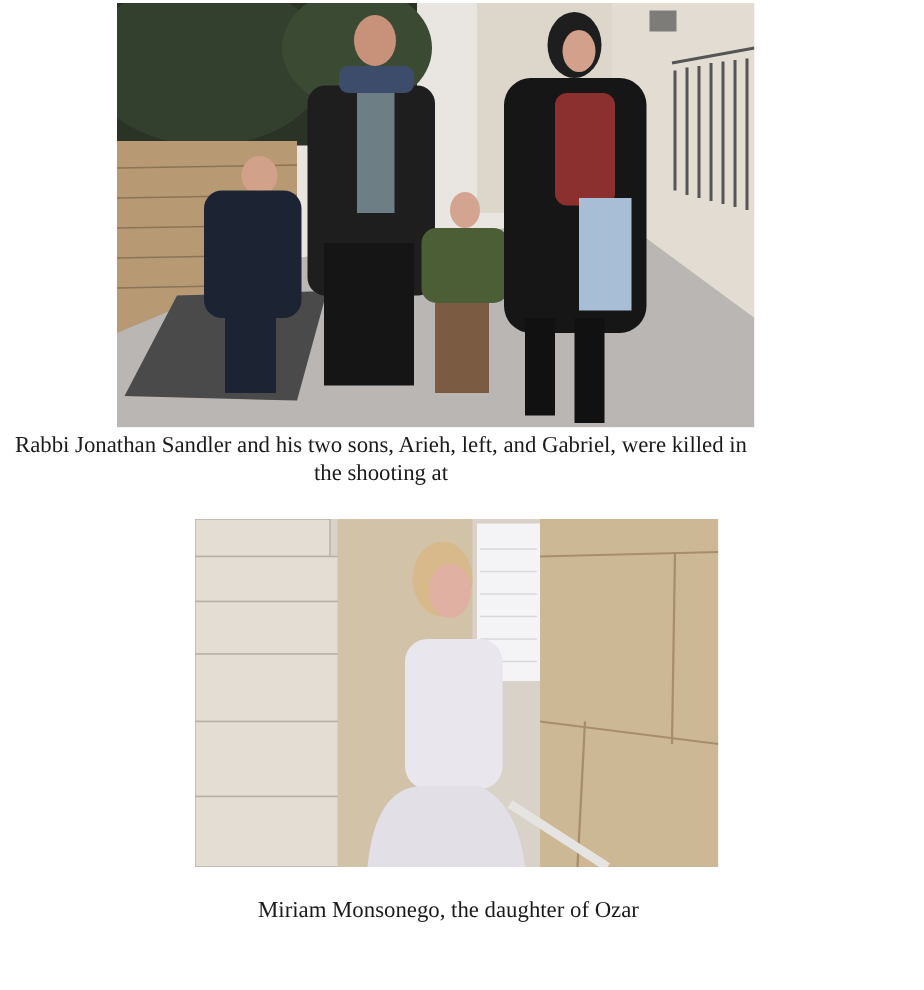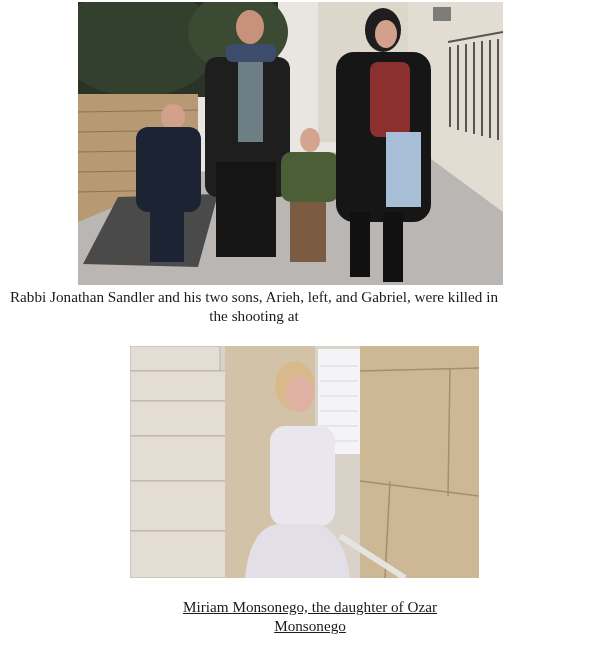--- a/index.html
+++ b/index.html
@@ -6,21 +6,21 @@
     body {
       width: 616px; height: 660px; position: relative; overflow: hidden;
       font-family: "Liberation Serif", "DejaVu Serif", serif; color: #1a1a1a;
     }
     .photo { position: absolute; overflow: hidden; }
     .photo svg { display: block; width: 100%; height: 100%; }
     #photo1 { left: 78px; top: 2px; width: 425px; height: 283px; }
     #photo2 { left: 130px; top: 346px; width: 349px; height: 232px; }
     .caption { position: absolute; text-align: center; font-size: 15.2px; line-height: 19px; }
     #caption1 { left: 0; top: 287px; width: 508px; }
-    #caption2 { left: 150px; top: 597px; width: 320px; text-decoration: underline; }
+    #caption2 { left: 139px; top: 597px; width: 320px; }
   </style>
 </head>
 <body>
 
 <div id="photo1" class="photo" title="Family photo: man in dark coat with argyle sweater and striped scarf, two young boys, and a woman in black coat with blue skirt carrying a baby, standing on a street sidewalk">
   <svg viewBox="0 0 425 283" preserveAspectRatio="none">
     <rect x="0" y="0" width="425" height="283" fill="#e9e6e2"></rect>
 
     <rect x="0" y="0" width="200" height="95" fill="#2a3326"></rect>
     <ellipse cx="60" cy="40" rx="80" ry="55" fill="#34402e"></ellipse>
@@ -118,14 +118,13 @@
 
     <ellipse cx="165" cy="40" rx="20" ry="25" fill="#d8b98c"></ellipse>
     <ellipse cx="170" cy="48" rx="14" ry="18" fill="#e0b0a2"></ellipse>
     <rect x="140" y="80" width="65" height="100" rx="15" fill="#e9e6ee"></rect>
     <path d="M115,232 Q120,180 150,178 L190,178 Q215,190 220,232 Z" fill="#e3dfe6"></path>
   </svg>
 </div>
 
 <div id="caption2" class="caption">
   <div>Miriam Monsonego, the daughter of Ozar</div>
-  <div>Monsonego</div>
 </div>
 
 </body></html>

